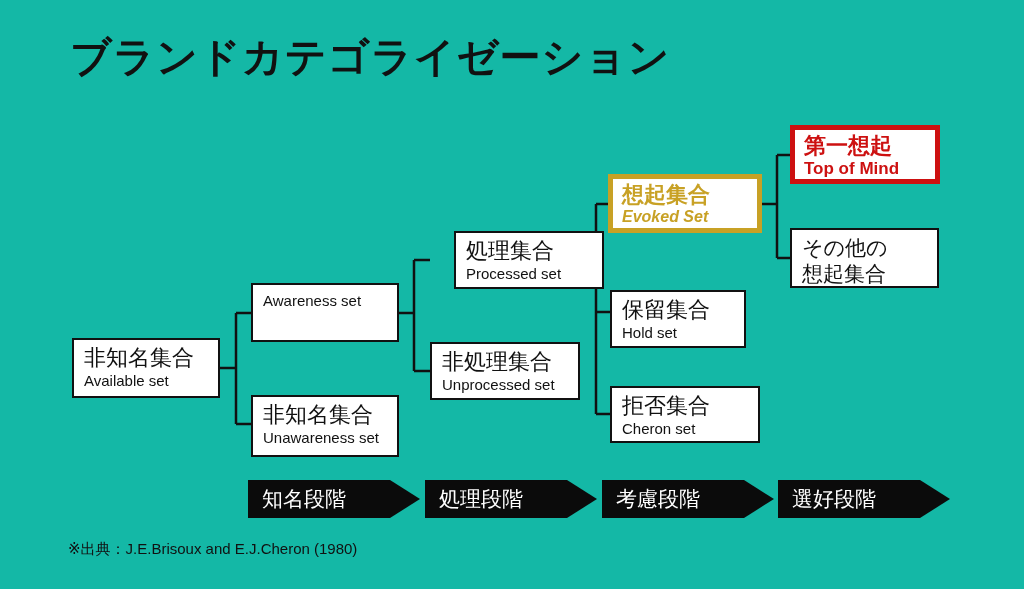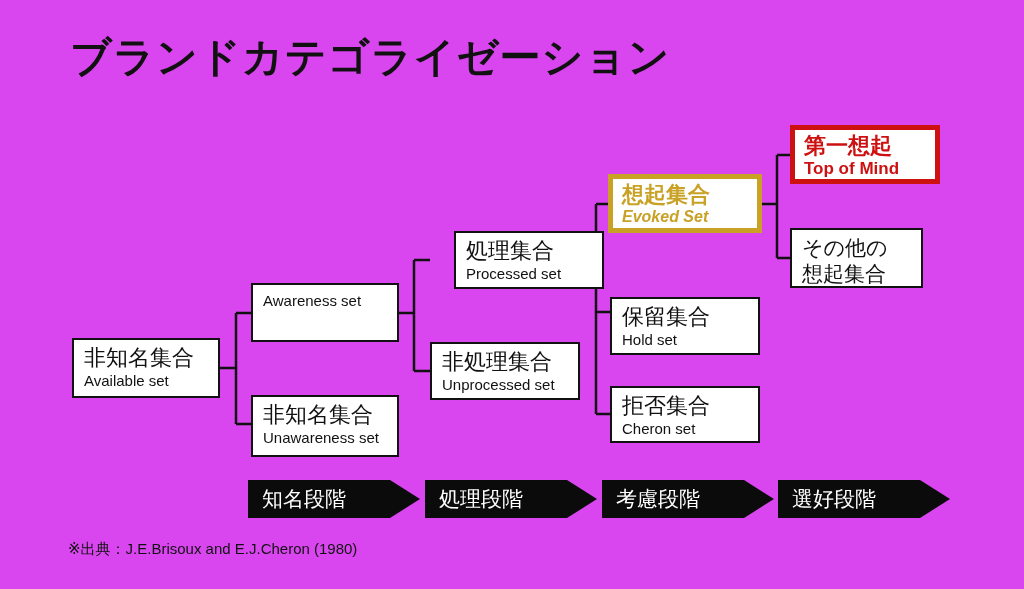--- a/index.html
+++ b/index.html
@@ -1,17 +1,17 @@
 <!DOCTYPE html>
 <html><head>
 <meta charset="utf-8">
 <style>
   html,body{margin:0;padding:0;background:#ffffff;}
   .slide{
-    position:relative;width:1024px;height:589px;background:#d946ef;overflow:hidden;
+    position:relative;width:1024px;height:589px;background:#14b8a6;overflow:hidden;
     font-family:"Liberation Sans","DejaVu Sans",sans-serif;color:#111111;
   }
   .title{
     position:absolute;left:70px;top:30px;margin:0;
     font-size:41px;font-weight:900;letter-spacing:1px;color:#111111;white-space:nowrap;
   }
   .connectors{position:absolute;left:0;top:0;width:1024px;height:589px;}
   .node{
     position:absolute;box-sizing:border-box;background:#ffffff;
     border:2.5px solid #111111;padding:5px 8px 4px 10px;line-height:1.15;
@@ -71,36 +71,36 @@
   <div class="node" style="left:430px;top:342px;width:150px;height:58px;">
     <div class="jp">非処理集合</div>
     <div class="en">Unprocessed set</div>
   </div>
 
   <div class="node gold" style="left:608px;top:174px;width:154px;height:59px;">
     <div class="jp">想起集合</div>
     <div class="en">Evoked Set</div>
   </div>
 
-  <div class="node" style="left:610px;top:297px;width:150px;height:58px;">
+  <div class="node" style="left:610px;top:290px;width:136px;height:58px;">
     <div class="jp">保留集合</div>
     <div class="en">Hold set</div>
   </div>
 
   <div class="node" style="left:610px;top:386px;width:150px;height:57px;">
     <div class="jp">拒否集合</div>
     <div class="en">Cheron set</div>
   </div>
 
   <div class="node red" style="left:790px;top:125px;width:150px;height:59px;">
     <div class="jp">第一想起</div>
     <div class="en">Top of Mind</div>
   </div>
 
-  <div class="node twolines" style="left:790px;top:228px;width:133px;height:60px;">
+  <div class="node twolines" style="left:790px;top:228px;width:149px;height:60px;">
     <div class="jp">その他の</div>
     <div class="jp">想起集合</div>
   </div>
 
   <div class="stage" style="left:248px;">知名段階</div>
   <div class="stage" style="left:425px;">処理段階</div>
   <div class="stage" style="left:602px;">考慮段階</div>
   <div class="stage" style="left:778px;">選好段階</div>
 
   <div class="source">※出典：J.E.Brisoux and E.J.Cheron (1980)</div>

